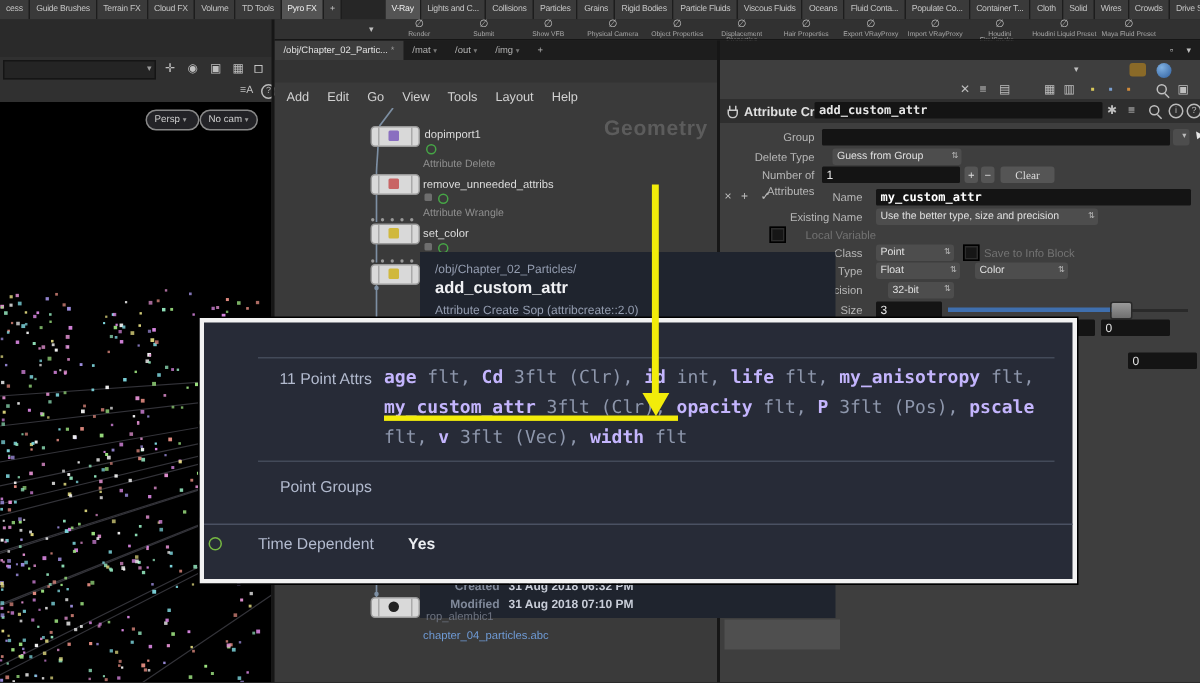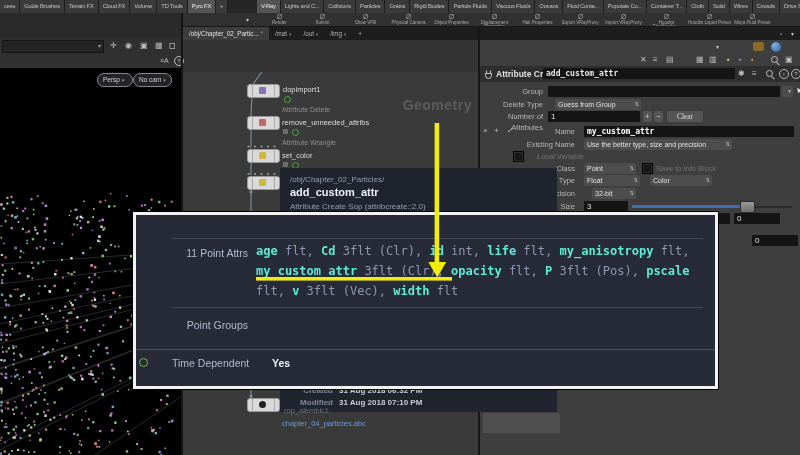--- a/index.html
+++ b/index.html
@@ -35,21 +35,21 @@
   
   #net-pane{left:183px;top:72px;width:295px;height:383px;background:#3a3a3a;overflow:hidden;}
   .node-box{position:absolute;width:31px;height:12px;background:#d9d9d9;border:1px solid #9a9a9a;border-radius:3px;}
   .node-box:before{content:'';position:absolute;left:4px;top:0;bottom:0;width:1px;background:#aaa;}
   .node-box:after{content:'';position:absolute;right:4px;top:0;bottom:0;width:1px;background:#aaa;}
   .nicon{position:absolute;left:11px;top:2px;width:7px;height:7px;border-radius:1px;}
   .node-type{position:absolute;font-size:7px;color:#8f8f8f;}
   .node-name{position:absolute;font-size:7.5px;color:#dcdcdc;}
   .badge-g{position:absolute;width:5px;height:5px;border:1.3px solid #46a546;border-radius:50%;}
   .badge-s{position:absolute;width:5px;height:5px;background:#6e6e6e;border-radius:1px;}
-  #watermark{position:absolute;right:6px;top:5px;font-size:14px;font-weight:bold;color:#5c5c5c;letter-spacing:0.5px;margin-top:20px;}
+  #watermark{position:absolute;right:6px;top:5px;font-size:14px;font-weight:bold;color:#5c5c5c;letter-spacing:0.5px;}
   
   #tooltip{left:280px;top:168px;width:277px;height:244px;background:#1f242e;z-index:20;}
   .tt-dim{font-size:8px;color:#949db0;}
   .tt-lab{position:absolute;font-size:8px;font-weight:bold;color:#7f8899;text-align:right;width:53px;}
   .tt-val{position:absolute;font-size:8px;font-weight:bold;color:#c8cdd8;}
   
   #param-pane{left:480px;top:40px;width:320px;height:415px;background:#3e3e3e;}
   #param-head{position:absolute;left:0;top:26px;width:320px;height:16px;background:#2e2e2e;}
   .plabel{position:absolute;font-size:7.5px;color:#b7b7b7;text-align:right;height:11px;line-height:11px;}
   .pdis{color:#737373;}
@@ -62,21 +62,21 @@
   .btnc{position: absolute;height:11px;background:#555;border-radius:2px;color:#ddd;font-size:7.5px;line-height:11px;text-align:center;}
   .circ{display:inline-block;width:8px;height:8px;border:1px solid #bbb;border-radius:50%;font-size:6px;line-height:8px;text-align:center;color:#bbb;}
   .mag{position:absolute;width:5px;height:5px;border:1.2px solid #c0c0c0;border-radius:50%;}
   .mag:after{content:'';position:absolute;width:3.5px;height:1.2px;background:#c0c0c0;transform:rotate(45deg);left:3.5px;top:5.5px;}
   
   #popup{left:133px;top:212px;width:585px;height:177px;background:#272b37;border:3px solid #f2f2f2;
          outline:1px solid #000;box-sizing:border-box;z-index:40;}
   .pop-lab{position:absolute;font-size:10.5px;color:#b2bace;text-align:right;width:112px;}
   .divider{position:absolute;height:1px;background:#434a59;}
   .attr-line{position:absolute;left:0;top:0;white-space:pre;font-family:"DejaVu Sans Mono",monospace;font-size:12px;line-height:20px;}
-  .an{color:#5eead4;font-weight:bold;}
+  .an{color:#c4b5fd;font-weight:bold;}
   .at{color:#8e97ac;}
   .vline{background:#161616;}
   .hline{background:#161616;}
 </style>
 </head>
 <body>
 
 <div id="screen">
 
   <div class="abs" id="shelf-tabs">
@@ -718,20 +718,29 @@
         <div class="ptab"><span>/mat </span><span style="font-size: 5px; color: rgb(119, 119, 119);">▾</span></div>
         <div class="ptab"><span>/out </span><span style="font-size: 5px; color: rgb(119, 119, 119);">▾</span></div>
         <div class="ptab"><span>/img </span><span style="font-size: 5px; color: rgb(119, 119, 119);">▾</span></div>
       </div>
     <div class="ptab">+</div>
     <span class="icn" style="left:597px;top:2px;font-size:6px;color:#ddd;">▫</span>
     <span class="icn" style="left:608px;top:2px;font-size:6px;">▾</span>
   </div>
 
 
+  <div class="abs" id="menu-row">
+      <div class="mi">Add</div>
+      <div class="mi">Edit</div>
+      <div class="mi">Go</div>
+      <div class="mi">View</div>
+      <div class="mi">Tools</div>
+      <div class="mi">Layout</div>
+      <div class="mi">Help</div>
+    </div>
 
   <div class="abs" id="net-pane">
     <div id="watermark">Geometry</div>
     <svg width="295" height="383" style="position:absolute;left:0;top:0;z-index:1;">
       <path d="M79,0 L70,12" stroke="#7d8fa3" stroke-width="1.1" fill="none"></path>
       <path d="M69,24 C69,31 68,37 68,44" stroke="#7d8fa3" stroke-width="1.1" fill="none"></path>
       <path d="M68,57 L68,76" stroke="#7d8fa3" stroke-width="1.1" fill="none"></path>
       <path d="M68,90 L68,103" stroke="#7d8fa3" stroke-width="1.1" fill="none"></path>
       <path d="M68,118 L68,326" stroke="#7d8fa3" stroke-width="1.1" fill="none"></path>
       <circle cx="68" cy="120" r="1.5" fill="#7d8fa3"></circle>

